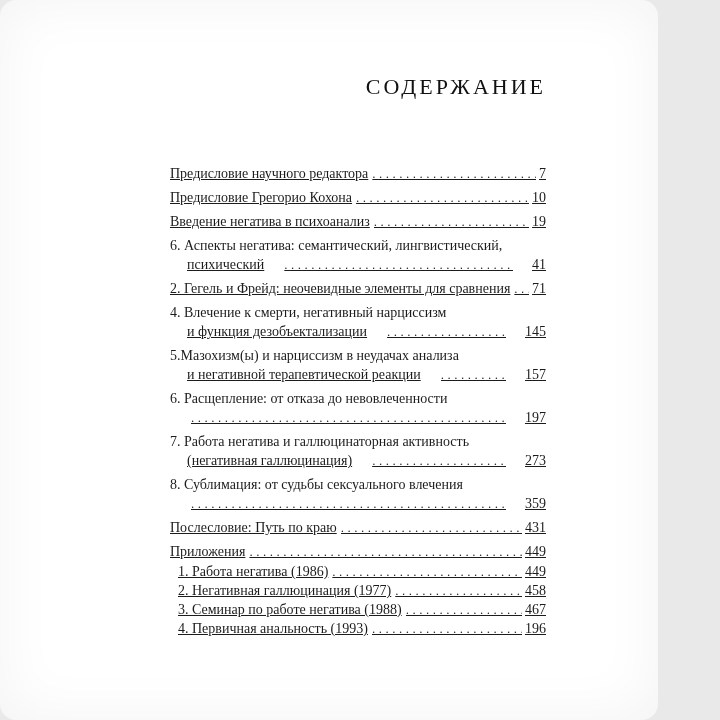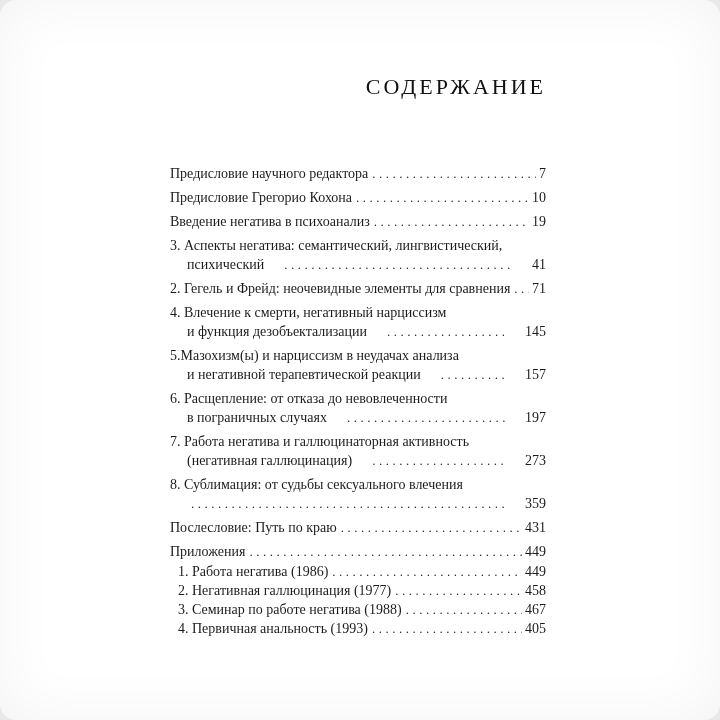--- a/index.html
+++ b/index.html
@@ -5,21 +5,21 @@
   html, body {
     margin: 0;
     padding: 0;
     width: 720px;
     height: 720px;
     background: #e9e9e9;
     font-family: "Liberation Serif", "DejaVu Serif", serif;
   }
   .page {
     position: relative;
-    width: 720px;
+    width: 658px;
     height: 720px;
     background: #ffffff;
     border-radius: 16px;
     box-shadow: inset 0 0 60px rgba(0,0,0,0.05);
     overflow: hidden;
     color: #1c1c1c;
   }
   .content {
     position: absolute;
     left: 170px;
@@ -49,20 +49,21 @@
   .entry.tight {
     margin-bottom: 1px;
   }
   .line {
     line-height: 19px;
     white-space: nowrap;
   }
   .line.last {
     display: flex;
     align-items: flex-end;
+    text-decoration: underline;
   }
   .line.last.hang {
     margin-left: 17px;
     gap: 16px;
   }
   .txt {
     flex: 0 0 auto;
     white-space: nowrap;
   }
   .dots {
@@ -105,21 +106,21 @@
           </div>
         </div>
         <div class="entry">
           <div class="line last">
             <span class="txt">Введение негатива в психоанализ</span>
             <span class="dots"></span>
             <span class="pg">19</span>
           </div>
         </div>
         <div class="entry">
-          <div class="line first">3. Аспекты негатива: семантический, лингвистический,</div>
+          <div class="line first">6. Аспекты негатива: семантический, лингвистический,</div>
           <div class="line last hang">
             <span class="txt">психический</span>
             <span class="dots"></span>
             <span class="pg">41</span>
           </div>
         </div>
         <div class="entry">
           <div class="line last">
             <span class="txt">2. Гегель и Фрейд: неочевидные элементы для сравнения</span>
             <span class="dots"></span>
@@ -138,21 +139,20 @@
           <div class="line first">5.Мазохизм(ы) и нарциссизм в неудачах анализа</div>
           <div class="line last hang">
             <span class="txt">и негативной терапевтической реакции</span>
             <span class="dots"></span>
             <span class="pg">157</span>
           </div>
         </div>
         <div class="entry">
           <div class="line first">6. Расщепление: от отказа до невовлеченности</div>
           <div class="line last hang">
-            <span class="txt">в пограничных случаях</span>
             <span class="dots"></span>
             <span class="pg">197</span>
           </div>
         </div>
         <div class="entry">
           <div class="line first">7. Работа негатива и галлюцинаторная активность</div>
           <div class="line last hang">
             <span class="txt">(негативная галлюцинация)</span>
             <span class="dots"></span>
             <span class="pg">273</span>
@@ -197,18 +197,18 @@
           <div class="line last">
             <span class="txt">3. Семинар по работе негатива (1988)</span>
             <span class="dots"></span>
             <span class="pg">467</span>
           </div>
         </div>
         <div class="entry sub">
           <div class="line last">
             <span class="txt">4. Первичная анальность (1993)</span>
             <span class="dots"></span>
-            <span class="pg">405</span>
+            <span class="pg">196</span>
           </div>
         </div>
       </div>
   </div>
 </div>
 
 </body></html>

